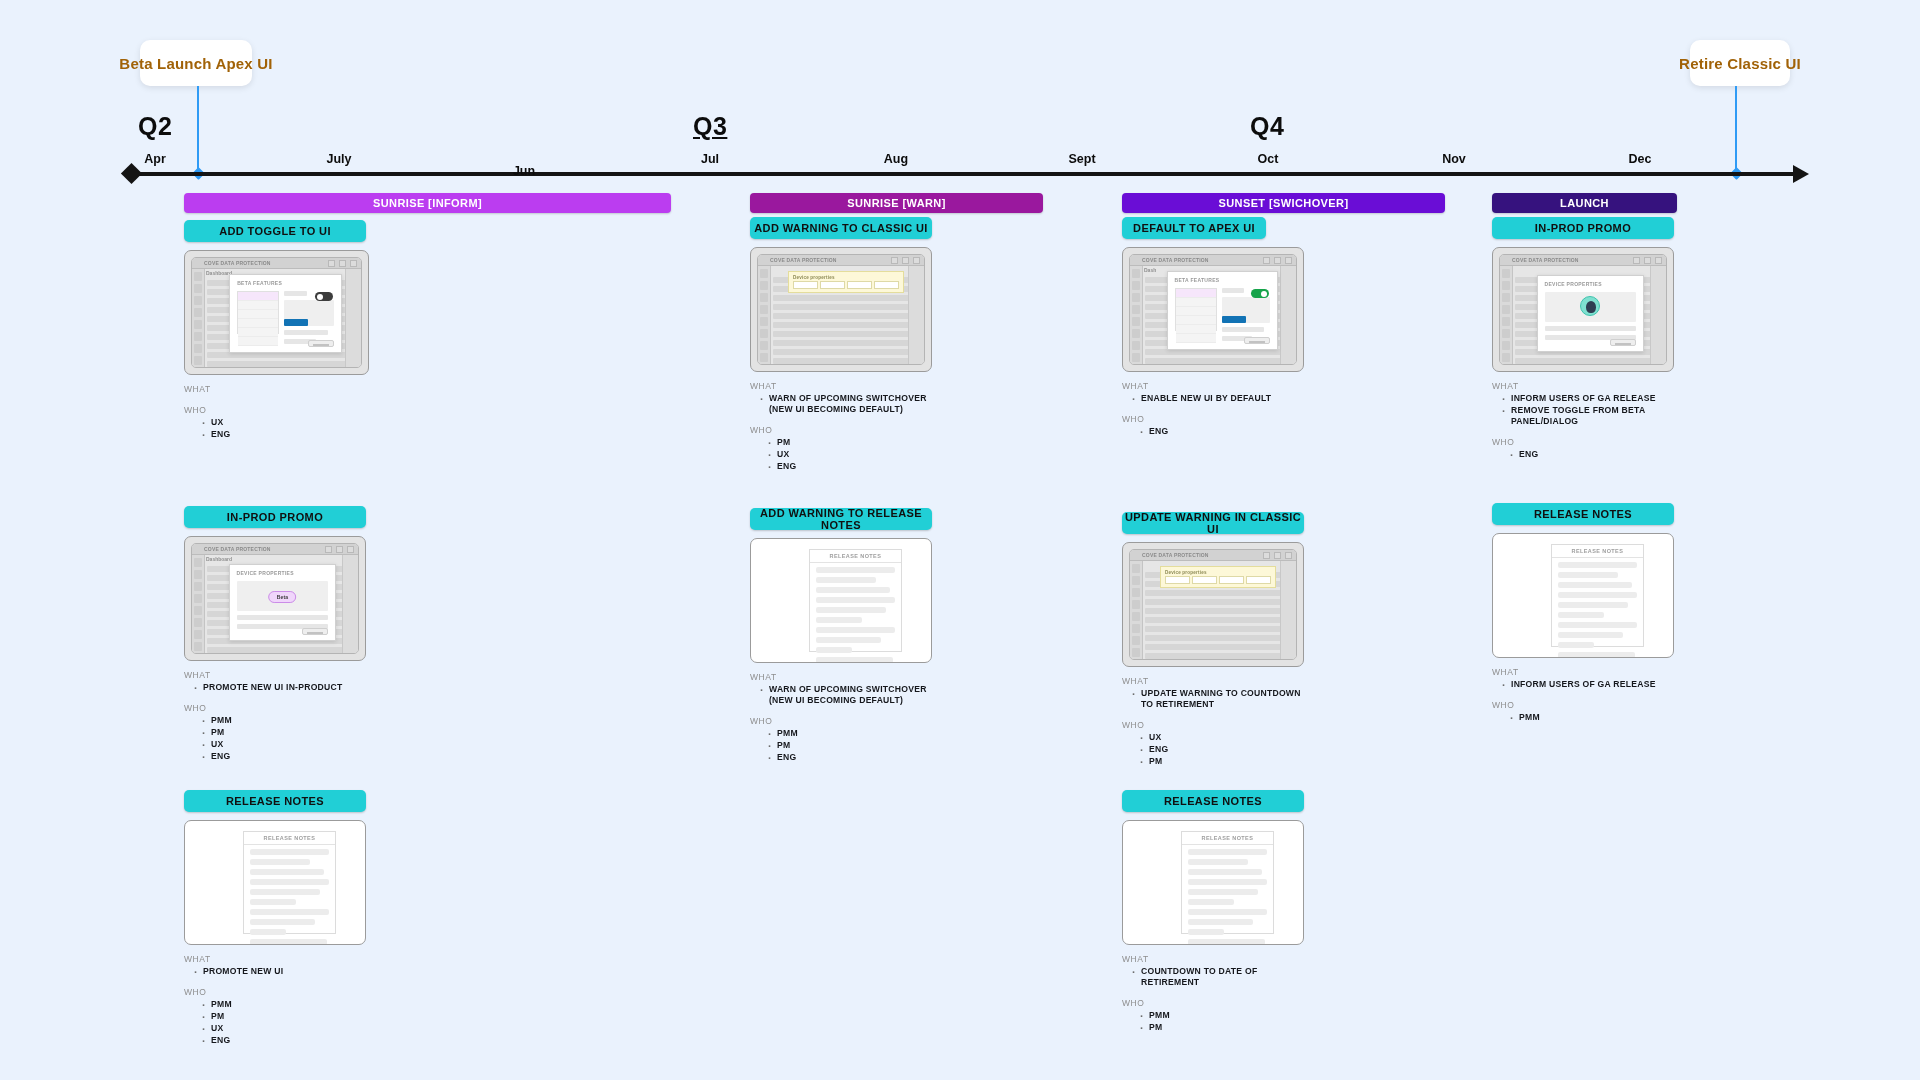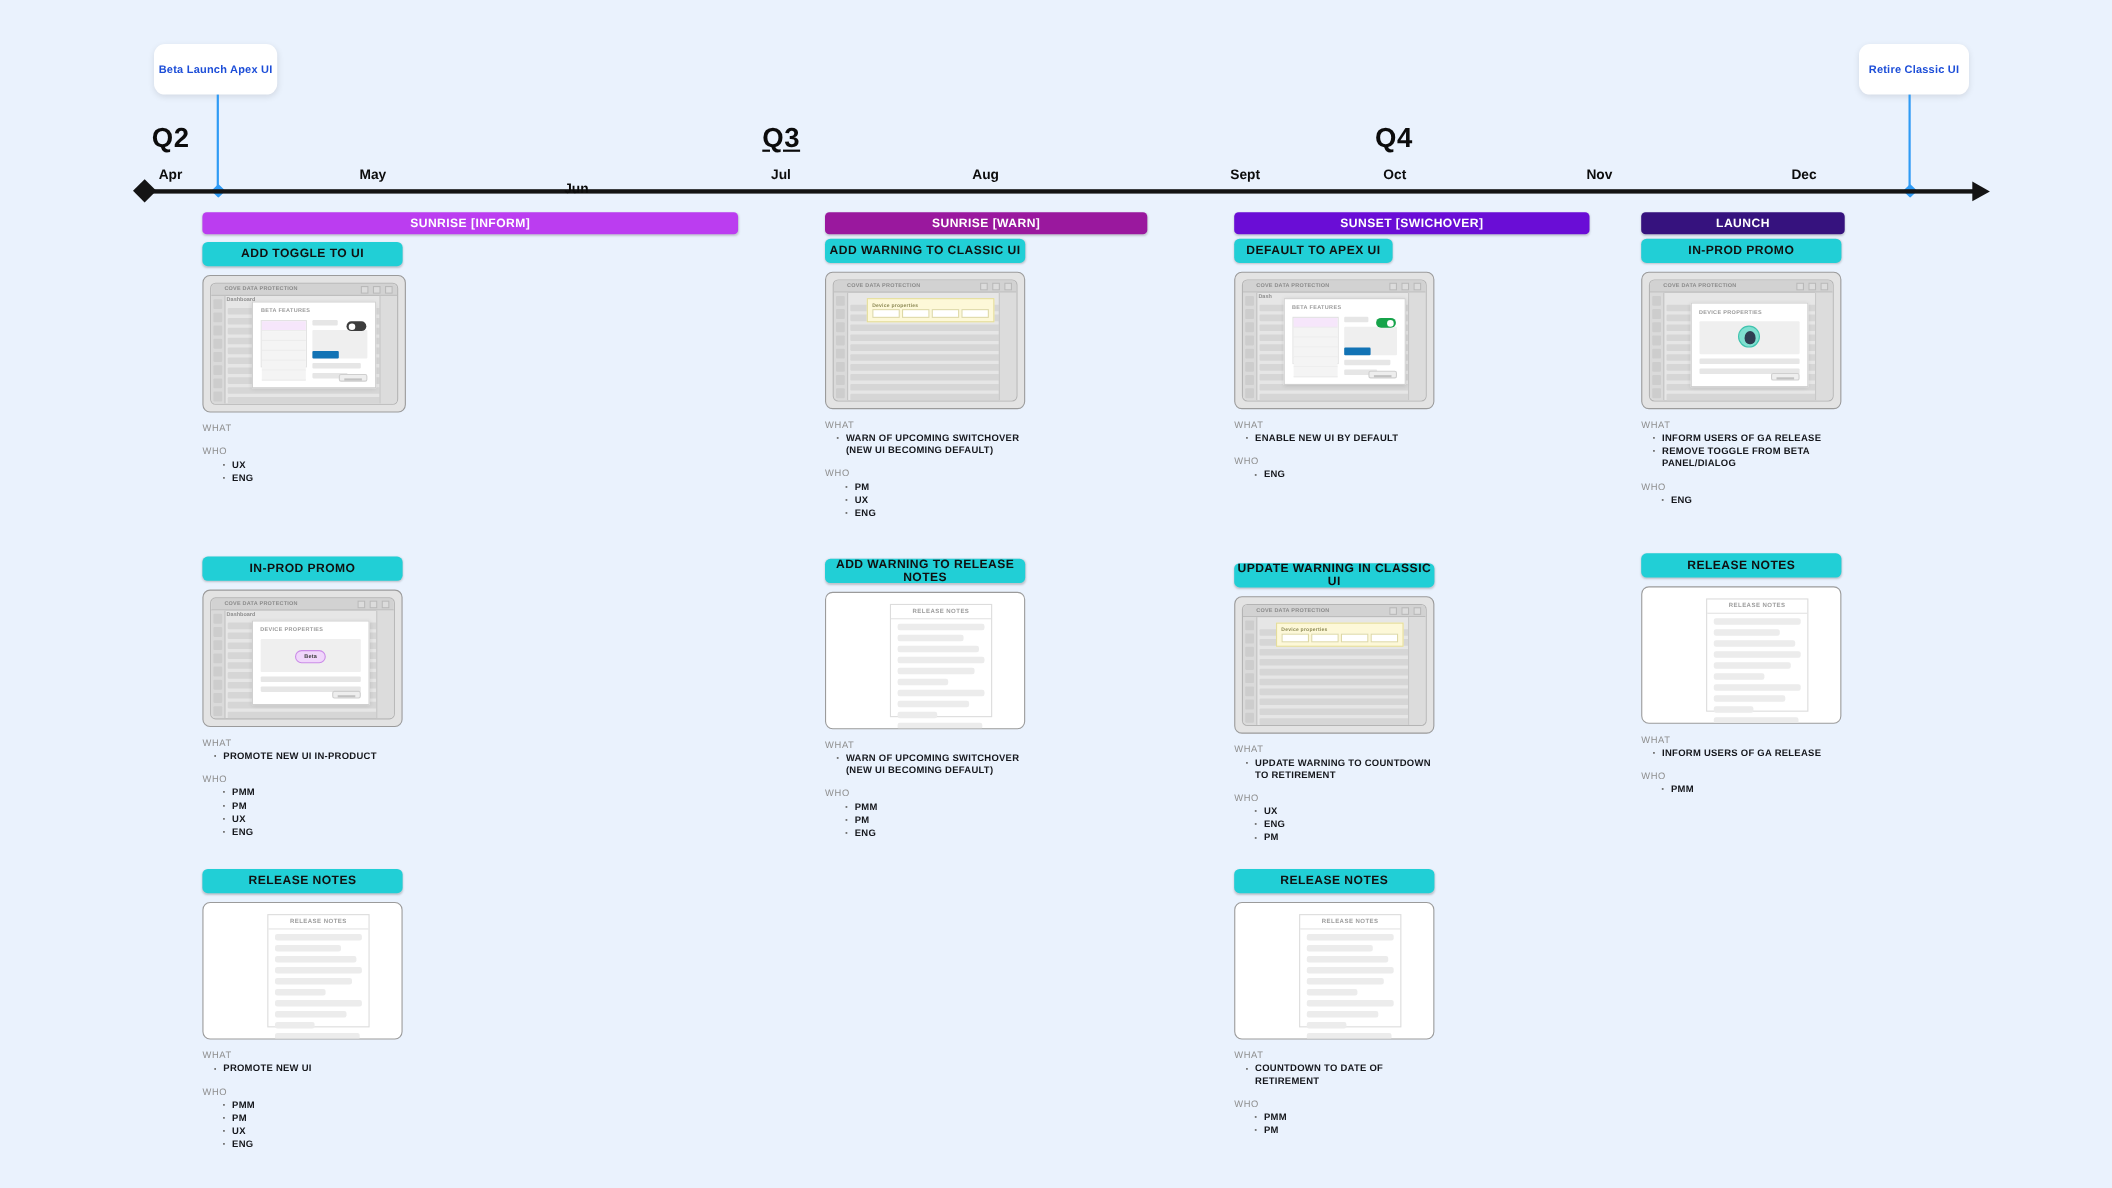--- a/index.html
+++ b/index.html
@@ -11,22 +11,22 @@
   }
   #root { position: relative; width: 1920px; height: 1080px; }
 
   
   .milestone {
     position: absolute;
     background: #ffffff;
     border-radius: 10px;
     box-shadow: 0 2px 6px rgba(0,0,0,0.10);
     display: flex; align-items: center; justify-content: center;
-    font-size: 10px; font-weight: bold; letter-spacing: .2px;
-    color: #1d4ed8;
+    font-size: 15px; font-weight: bold; letter-spacing: .2px;
+    color: #a16207;
     white-space: nowrap;
     padding: 0 14px;
   }
   .milestone-stem {
     position: absolute;
     width: 2px;
     background: #2f9bf5;
   }
   .milestone-dot {
     position: absolute;
@@ -259,25 +259,25 @@
   <div class="axis-line"></div>
   <div class="axis-diamond"></div>
   <div class="axis-arrow"></div>
   <div id="quarters-layer">
       <div class="quarter-label" style="left: 138px; top: 112px;">Q2</div>
       <div class="quarter-label" style="left: 693px; top: 112px; text-decoration: underline;">Q3</div>
       <div class="quarter-label" style="left: 1250px; top: 112px;">Q4</div>
     </div>
   <div id="months-layer">
       <div class="month-label" style="left: 155px; top: 152px;">Apr</div>
-      <div class="month-label" style="left: 339px; top: 152px;">May</div>
+      <div class="month-label" style="left: 339px; top: 152px;">July</div>
       <div class="month-label" style="left: 524px; top: 152px; margin-top: 12px;">Jun</div>
       <div class="month-label" style="left: 710px; top: 152px;">Jul</div>
       <div class="month-label" style="left: 896px; top: 152px;">Aug</div>
-      <div class="month-label" style="left: 1132px; top: 152px;">Sept</div>
+      <div class="month-label" style="left: 1082px; top: 152px;">Sept</div>
       <div class="month-label" style="left: 1268px; top: 152px;">Oct</div>
       <div class="month-label" style="left: 1454px; top: 152px;">Nov</div>
       <div class="month-label" style="left: 1640px; top: 152px;">Dec</div>
     </div>
 
   <div id="phases-layer">
       <div class="phase-banner" style="left: 184px; top: 193px; width: 487px; background: rgb(187, 61, 240);">SUNRISE [INFORM]</div>
       <div class="phase-banner" style="left: 750px; top: 193px; width: 293px; background: rgb(154, 24, 158);">SUNRISE [WARN]</div>
       <div class="phase-banner" style="left: 1122px; top: 193px; width: 323px; background: rgb(106, 13, 214);">SUNSET [SWICHOVER]</div>
       <div class="phase-banner" style="left: 1492px; top: 193px; width: 185px; background: rgb(54, 18, 126);">LAUNCH</div>

